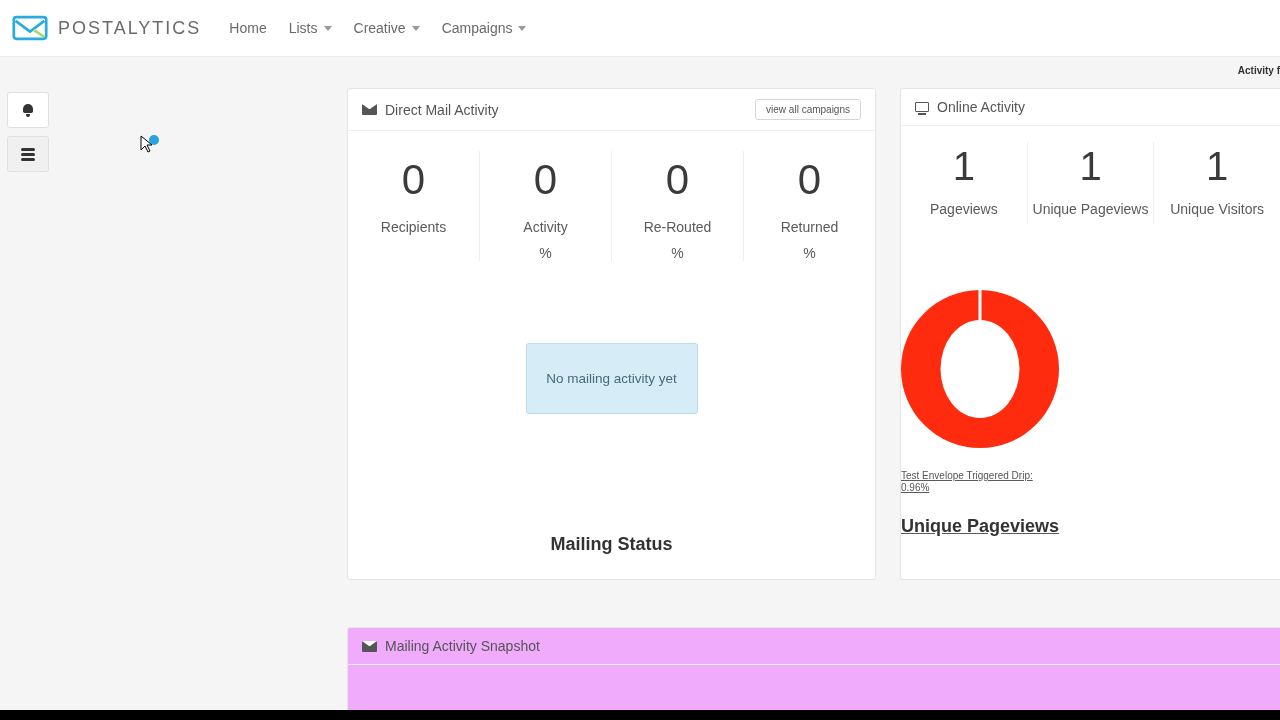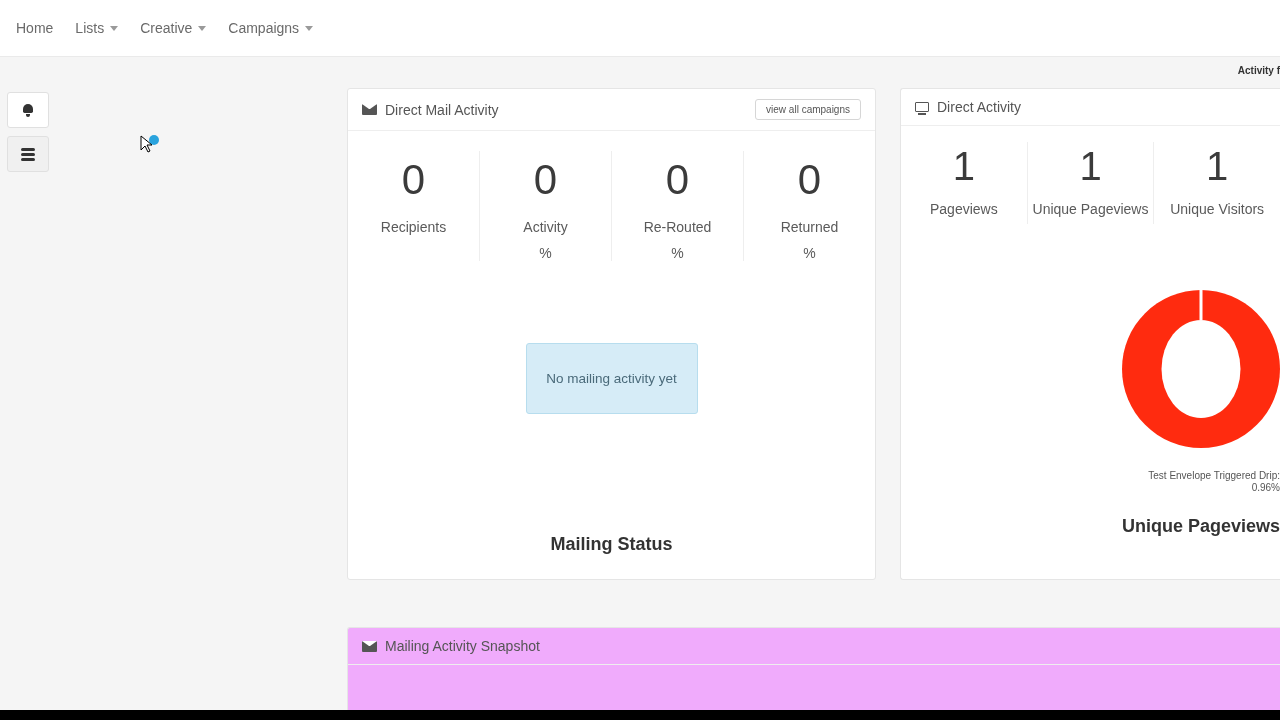--- a/index.html
+++ b/index.html
@@ -196,22 +196,23 @@
     color: #3b3b3b;
     line-height: 1;
     margin-bottom: 14px;
   }
   .online-label {
     font-size: 14px;
     color: #5a5a5a;
     line-height: 1.3;
   }
   .donut-wrap {
-    text-align: right;
+    text-align: left;
     margin-top: 50px;
+    text-decoration: underline;
   }
   .donut {
     width: 158px;
     height: 158px;
     border-radius: 50%;
     background: #ff2b0f;
     position: relative;
     display: inline-block;
   }
   .donut::before {
@@ -334,20 +335,28 @@
     position:absolute;
     bottom:0; left:0; right:0;
     height:10px;
     background:#000;
   }
 </style>
 </head>
 <body>
 
 <div class="topbar">
+  <div class="logo">
+    <svg class="logo-icon" viewBox="0 0 40 32">
+      <rect x="2" y="4" width="36" height="24" rx="3" fill="none" stroke="#29abe2" stroke-width="3"></rect>
+      <polyline points="4,8 20,20 36,8" fill="none" stroke="#29abe2" stroke-width="3"></polyline>
+      <polyline points="24,18 36,26" fill="none" stroke="#a7d96a" stroke-width="3"></polyline>
+    </svg>
+    <span class="logo-text">POSTALYTICS</span>
+  </div>
   <div class="nav">
     <div class="nav-item">
       <span>Home</span>
     </div>
     <div class="nav-item">
       <span>Lists</span>
       <span class="caret"></span>
     </div>
     <div class="nav-item">
       <span>Creative</span>
@@ -407,21 +416,21 @@
       </div>
     </div>
     <div class="no-activity">No mailing activity yet</div>
     <div class="mailing-status-title">Mailing Status</div>
   </div>
 
   <div class="panel online-panel">
     <div class="panel-head">
       <div class="left">
         <span class="monitor-icon"></span>
-        <span>Direct Activity</span>
+        <span>Online Activity</span>
       </div>
     </div>
     <div class="online-stats">
       <div class="online-stat">
         <div class="online-val">1</div>
         <div class="online-label">Pageviews</div>
       </div>
       <div class="online-stat">
         <div class="online-val">1</div>
         <div class="online-label">Unique Pageviews</div>

